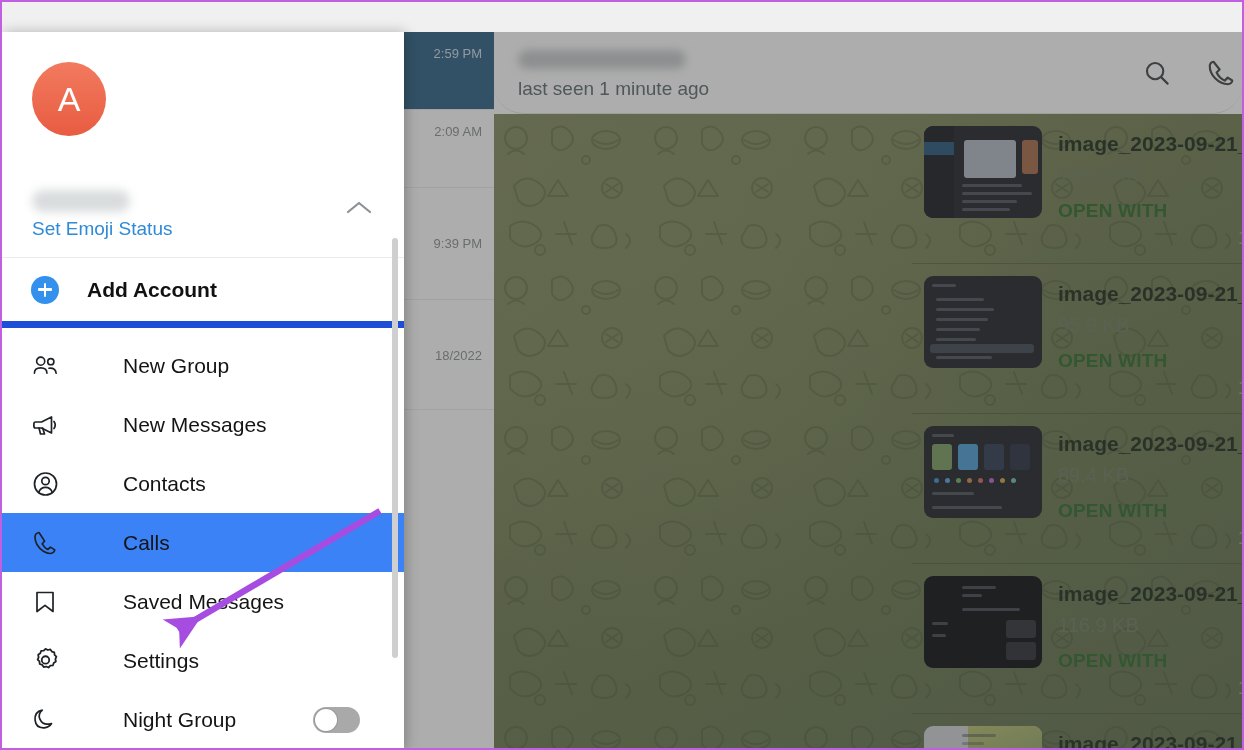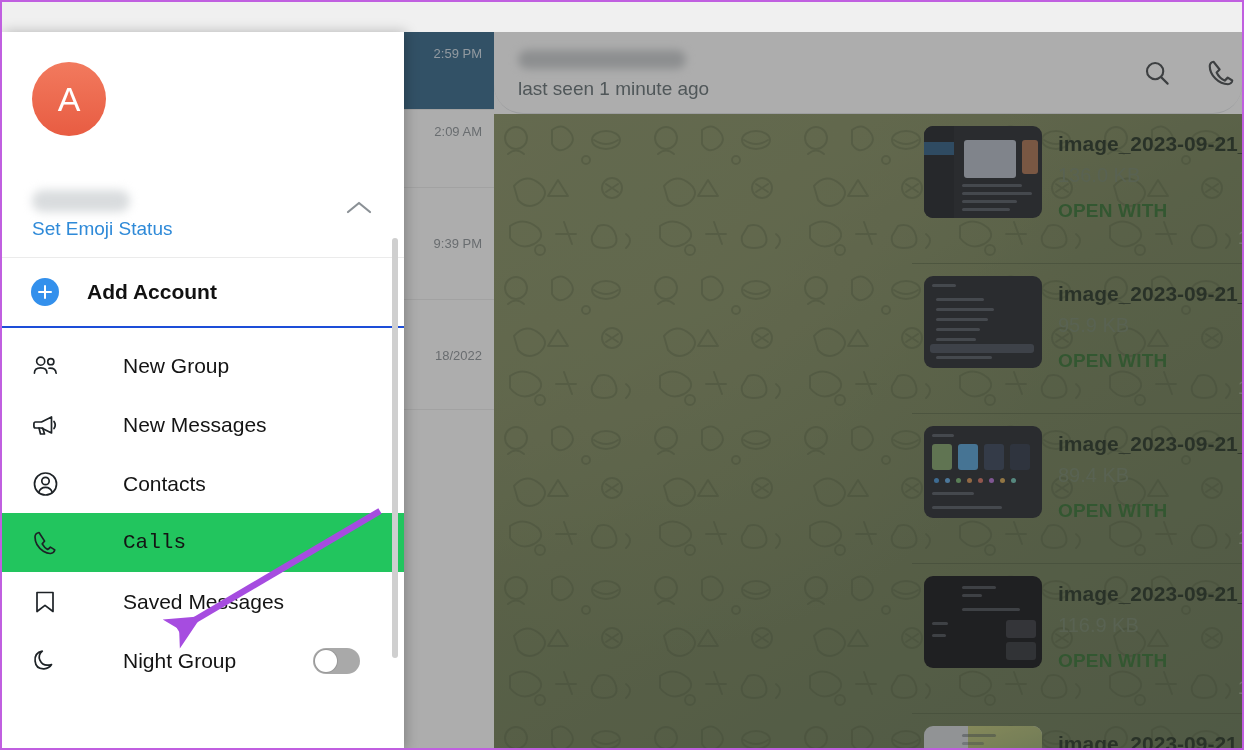--- a/index.html
+++ b/index.html
@@ -215,21 +215,21 @@
     cursor: pointer;
   }
   .chev-up {
     position: absolute; right: 30px; top: 166px;
     cursor: pointer;
   }
 
   .add-account {
     position: relative;
     height: 70px;
-    border-bottom: 2px solid #1d4ed8;
+    border-bottom: 7px solid #1d4ed8;
     display: flex; align-items: center;
     cursor: pointer;
     text-align: center;
   }
   .add-icon {
     position: absolute; left: 29px; top: 50%; margin-top: -14px;
     width: 28px; height: 28px; border-radius: 50%;
     background: #3390ec;
     display: flex; align-items: center; justify-content: center;
   }
@@ -244,21 +244,21 @@
     font-size: 21px; font-weight: bold; color: #111;
   }
 
   .menu { position: relative; padding-top: 8px; }
   .menu-item {
     position: relative;
     height: 59px;
     display: flex; align-items: center;
     cursor: pointer;
   }
-  .menu-item.active { background: #22c55e; font-family: Liberation Mono, monospace; }
+  .menu-item.active { background: #3b82f6; }
   .mi-icon {
     position: absolute; left: 28px; top: 50%; margin-top: -14px;
     width: 30px; height: 28px;
     display: flex; align-items: center; justify-content: center;
   }
   .mi-icon svg { display: block; }
   .mi-label {
     position: absolute; left: 85px;
     font-size: 21px; color: #141414; margin-left: 36px;
   }
@@ -528,20 +528,29 @@
 
       <div class="menu-item">
         <span class="mi-icon">
           <svg width="24" height="26" viewBox="0 0 22 26" fill="none" stroke="#1d2226" stroke-width="1.7" stroke-linecap="round" stroke-linejoin="round">
             <path d="M3 3.5 h16 v19 l-8 -6.2 l-8 6.2z"></path>
           </svg>
         </span>
         <span class="mi-label">Saved Messages</span>
       </div>
 
+      <div class="menu-item">
+        <span class="mi-icon">
+          <svg width="27" height="27" viewBox="0 0 26 26" fill="none" stroke="#1d2226" stroke-width="1.7" stroke-linecap="round" stroke-linejoin="round">
+            <path d="M13 1.8 l2.3 1.1 l2.4 -0.6 l1.4 2.1 l2.4 0.7 l0.2 2.5 l1.8 1.7 l-1 2.3 l0.5 2.4 l-2.1 1.4 l-0.8 2.4 l-2.5 0.2 l-1.7 1.8 l-2.3 -1 l-2.4 0.5 l-1.4 -2.1 l-2.4 -0.8 l-0.2 -2.5 l-1.8 -1.7 l1 -2.3 l-0.5 -2.4 l2.1 -1.4 l0.8 -2.4 l2.5 -0.2z"></path>
+            <circle cx="13" cy="12.5" r="3.6"></circle>
+          </svg>
+        </span>
+        <span class="mi-label">Settings</span>
+      </div>
 
       <div class="menu-item">
         <span class="mi-icon">
           <svg width="26" height="26" viewBox="0 0 26 26" fill="none" stroke="#1d2226" stroke-width="1.7" stroke-linecap="round" stroke-linejoin="round">
             <path d="M19.5 16.5 q-8.5 2.6 -11.6 -4.4 q-2.2 -5 2.4 -8.9 q-8 1.6 -7.2 10 q0.8 8 9 7.6 q5 -0.3 7.4 -4.3z"></path>
           </svg>
         </span>
         <span class="mi-label">Night Group</span>
         <span class="mi-toggle">
           <span class="knob"></span>

